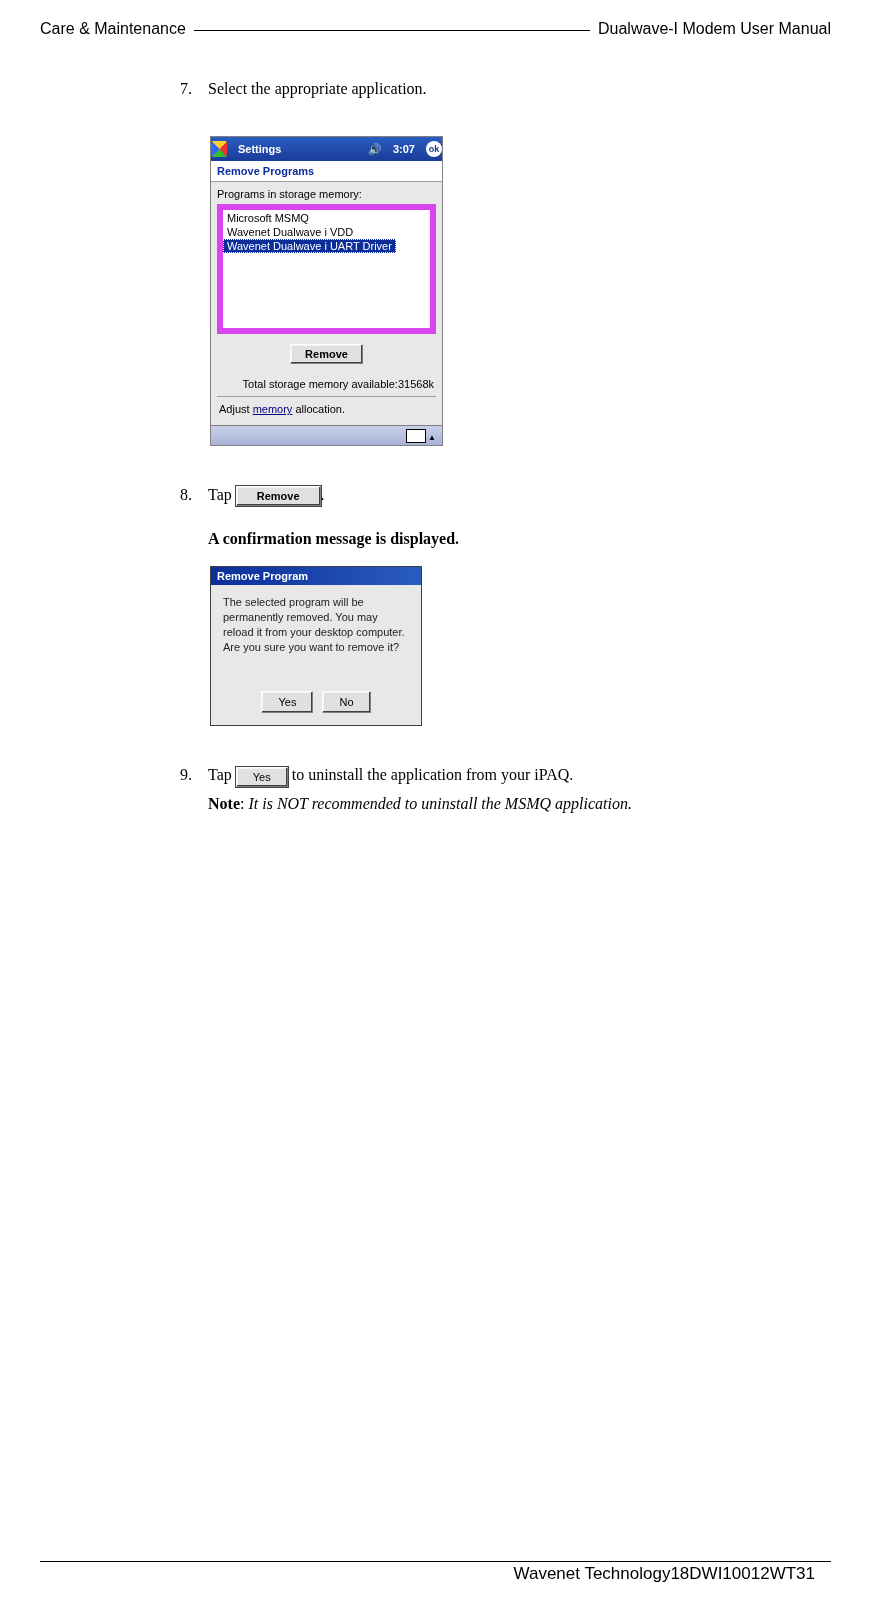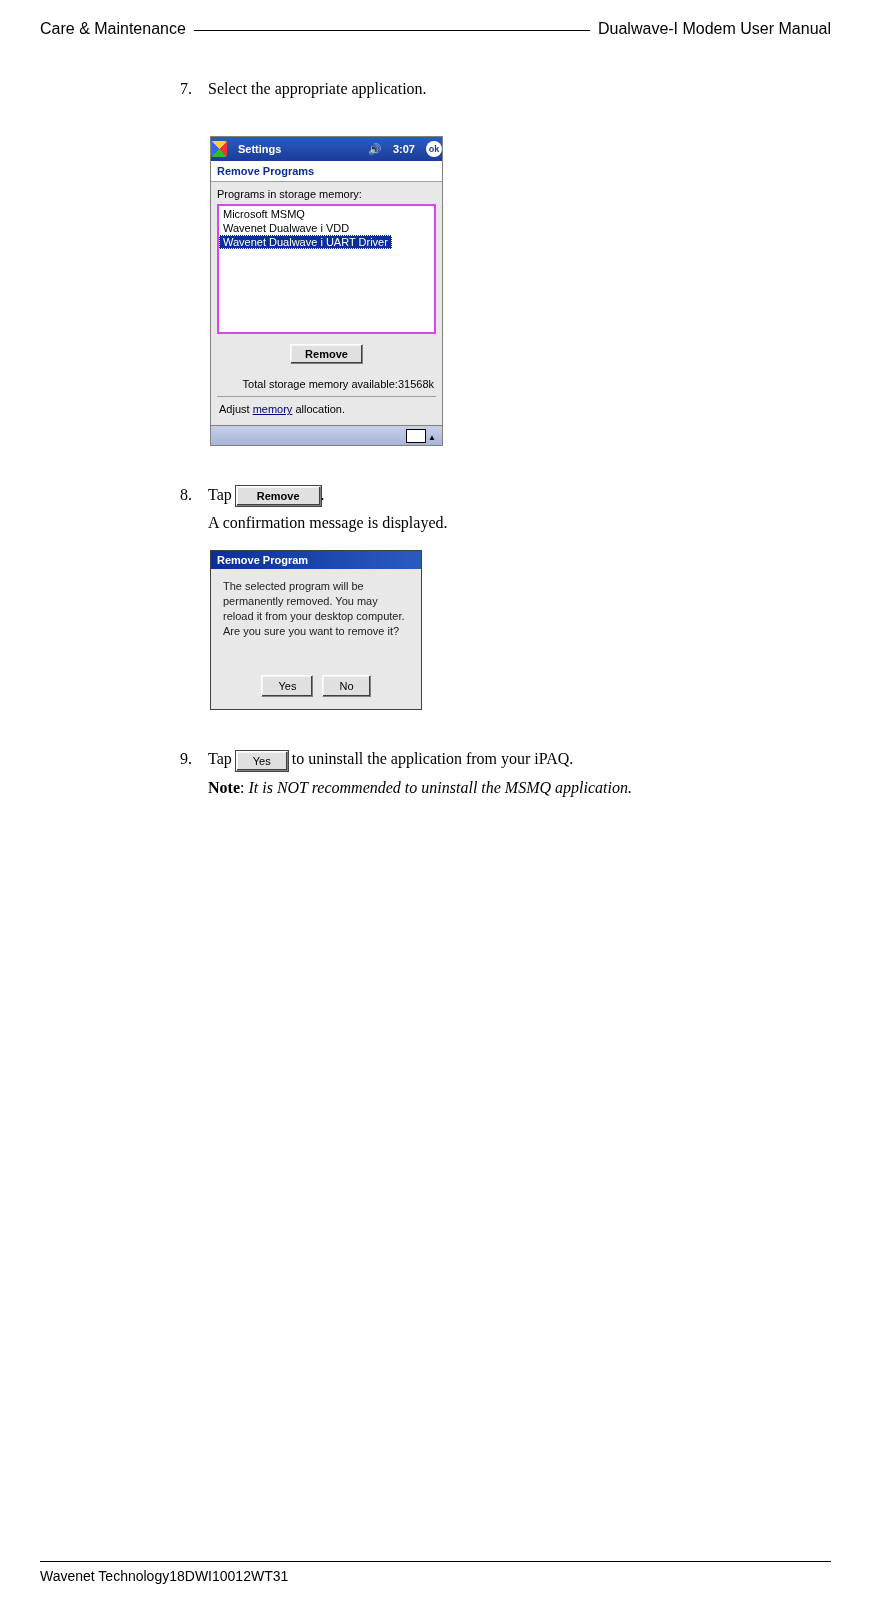--- a/index.html
+++ b/index.html
@@ -31,23 +31,23 @@
     position: relative;
     top: 10px;
   }
   .rule {
     border: none;
     border-top: 1px solid #000;
     margin: 0;
   }
   .footer-row {
     font-family: Arial, sans-serif;
-    font-size: 14px;
-    display: flex;
-    justify-content: flex-start;
+    font-size: 17px;
+    display: flex;
+    justify-content: flex-end;
     position: absolute;
     bottom: 20px;
     left: 40px;
     right: 56px;
   }
   .content {
     padding-left: 140px;
     padding-right: 40px;
     padding-top: 40px;
   }
@@ -111,21 +111,21 @@
   .ipaq-body {
     background: #e8e8e8;
     padding: 6px;
     font-size: 11px;
     color: #000;
   }
   .ipaq-label { margin-bottom: 4px; }
   .ipaq-listbox {
     width: 100%;
     height: 130px;
-    border: 2px solid #d946ef;
+    border: 6px solid #d946ef;
     background: #fff;
     box-sizing: border-box;
     padding: 1px 0;
     overflow: hidden;
   }
   .list-item {
     padding: 1px 4px;
     font-size: 11px;
   }
   .list-item.selected {
@@ -283,21 +283,21 @@
 
     <div class="gap"></div>
 
     <div class="step">
       <div class="step-num">8.</div>
       <div class="step-body">
         <div>
           <span>Tap </span>
           <span class="inline-btn">Remove</span><span>.</span>
         </div>
-        <div style="margin-top:8px;">A confirmation message is displayed.</div>
+        <div style="margin-top:24px;font-weight:bold;">A confirmation message is displayed.</div>
       </div>
     </div>
 
     <div style="padding-left:28px;">
       <div class="dlg-window">
         <div class="dlg-title">Remove Program</div>
         <div class="dlg-body">
           <div class="dlg-text">The selected program will be permanently removed. You may reload it from your desktop computer. Are you sure you want to remove it?</div>
           <div class="dlg-buttons">
             <button class="win-btn">Yes</button>

